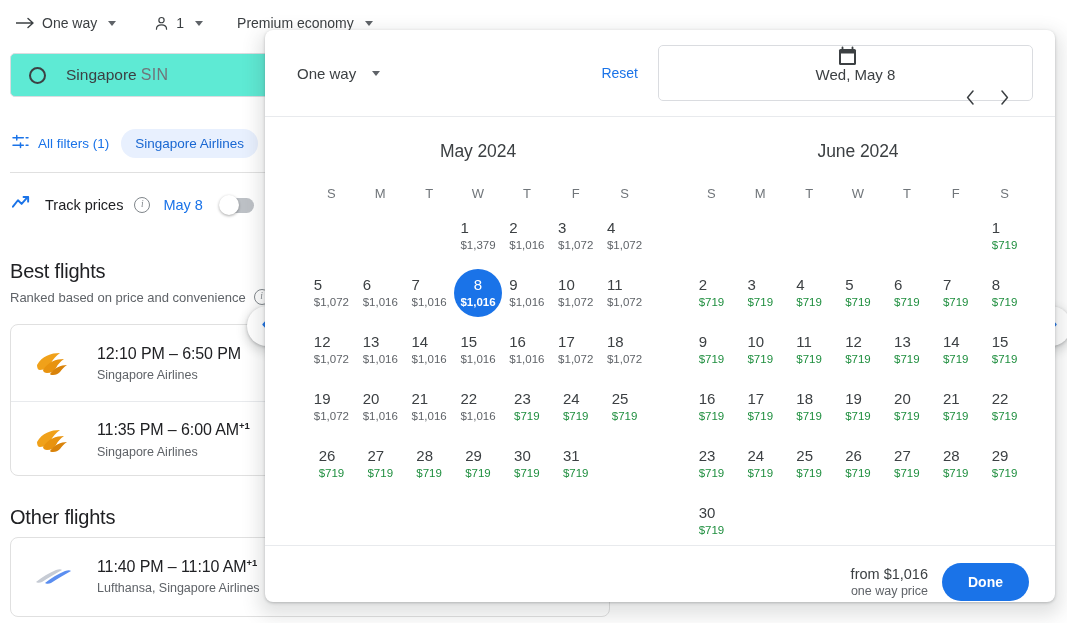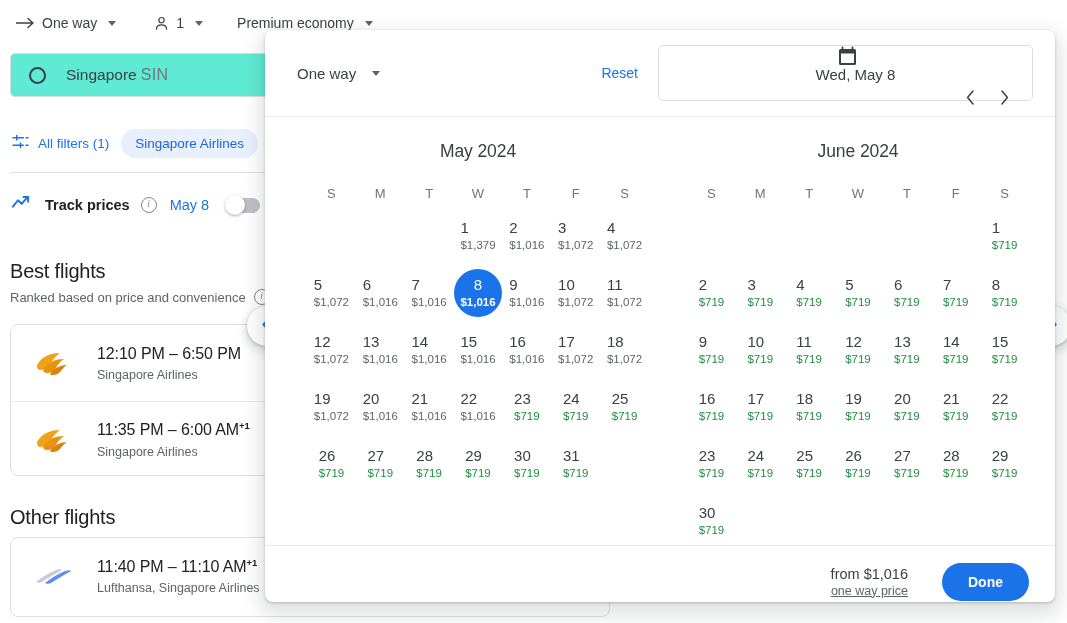--- a/index.html
+++ b/index.html
@@ -122,21 +122,21 @@
 
   
   .track-row {
     position: absolute;
     top: 192px; left: 12px;
     display: flex;
     align-items: center;
     gap: 11px;
     height: 26px;
   }
-  .track-row .label { font-size: 14.5px; color: #202124; font-weight: 700; }
+  .track-row .label { font-size: 14.5px; color: #202124; font-weight: 400; }
   .info-ic {
     width: 14px; height: 14px;
     border: 1.3px solid #80868b;
     border-radius: 50%;
     color: #80868b;
     font-size: 9.5px;
     line-height: 13px;
     text-align: center;
     font-family: "Liberation Serif", serif;
     font-style: italic;
@@ -368,25 +368,25 @@
   
   .pk-foot {
     flex: none;
     height: 72px;
     border-top: 1px solid #e8eaed;
     display: flex;
     align-items: center;
     justify-content: flex-end;
     padding-right: 26px;
     box-sizing: border-box;
-    gap: 34px;
+    gap: 14px;
   }
   .foot-price { text-align: right; }
   .foot-price .l1 { font-size: 14.5px; color: #3c4043; }
-  .foot-price .l2 { font-size: 12.5px; color: #5f6368; margin-top: 2px; text-decoration: underline; }
+  .foot-price .l2 { font-size: 12.5px; color: #5f6368; margin-top: 2px; }
   .done-btn {
     background: #1a73e8;
     color: #fff;
     font-size: 14px;
     font-weight: 600;
     border: none;
     border-radius: 20px;
     height: 38px;
     padding: 0 26px;
     cursor: pointer;

